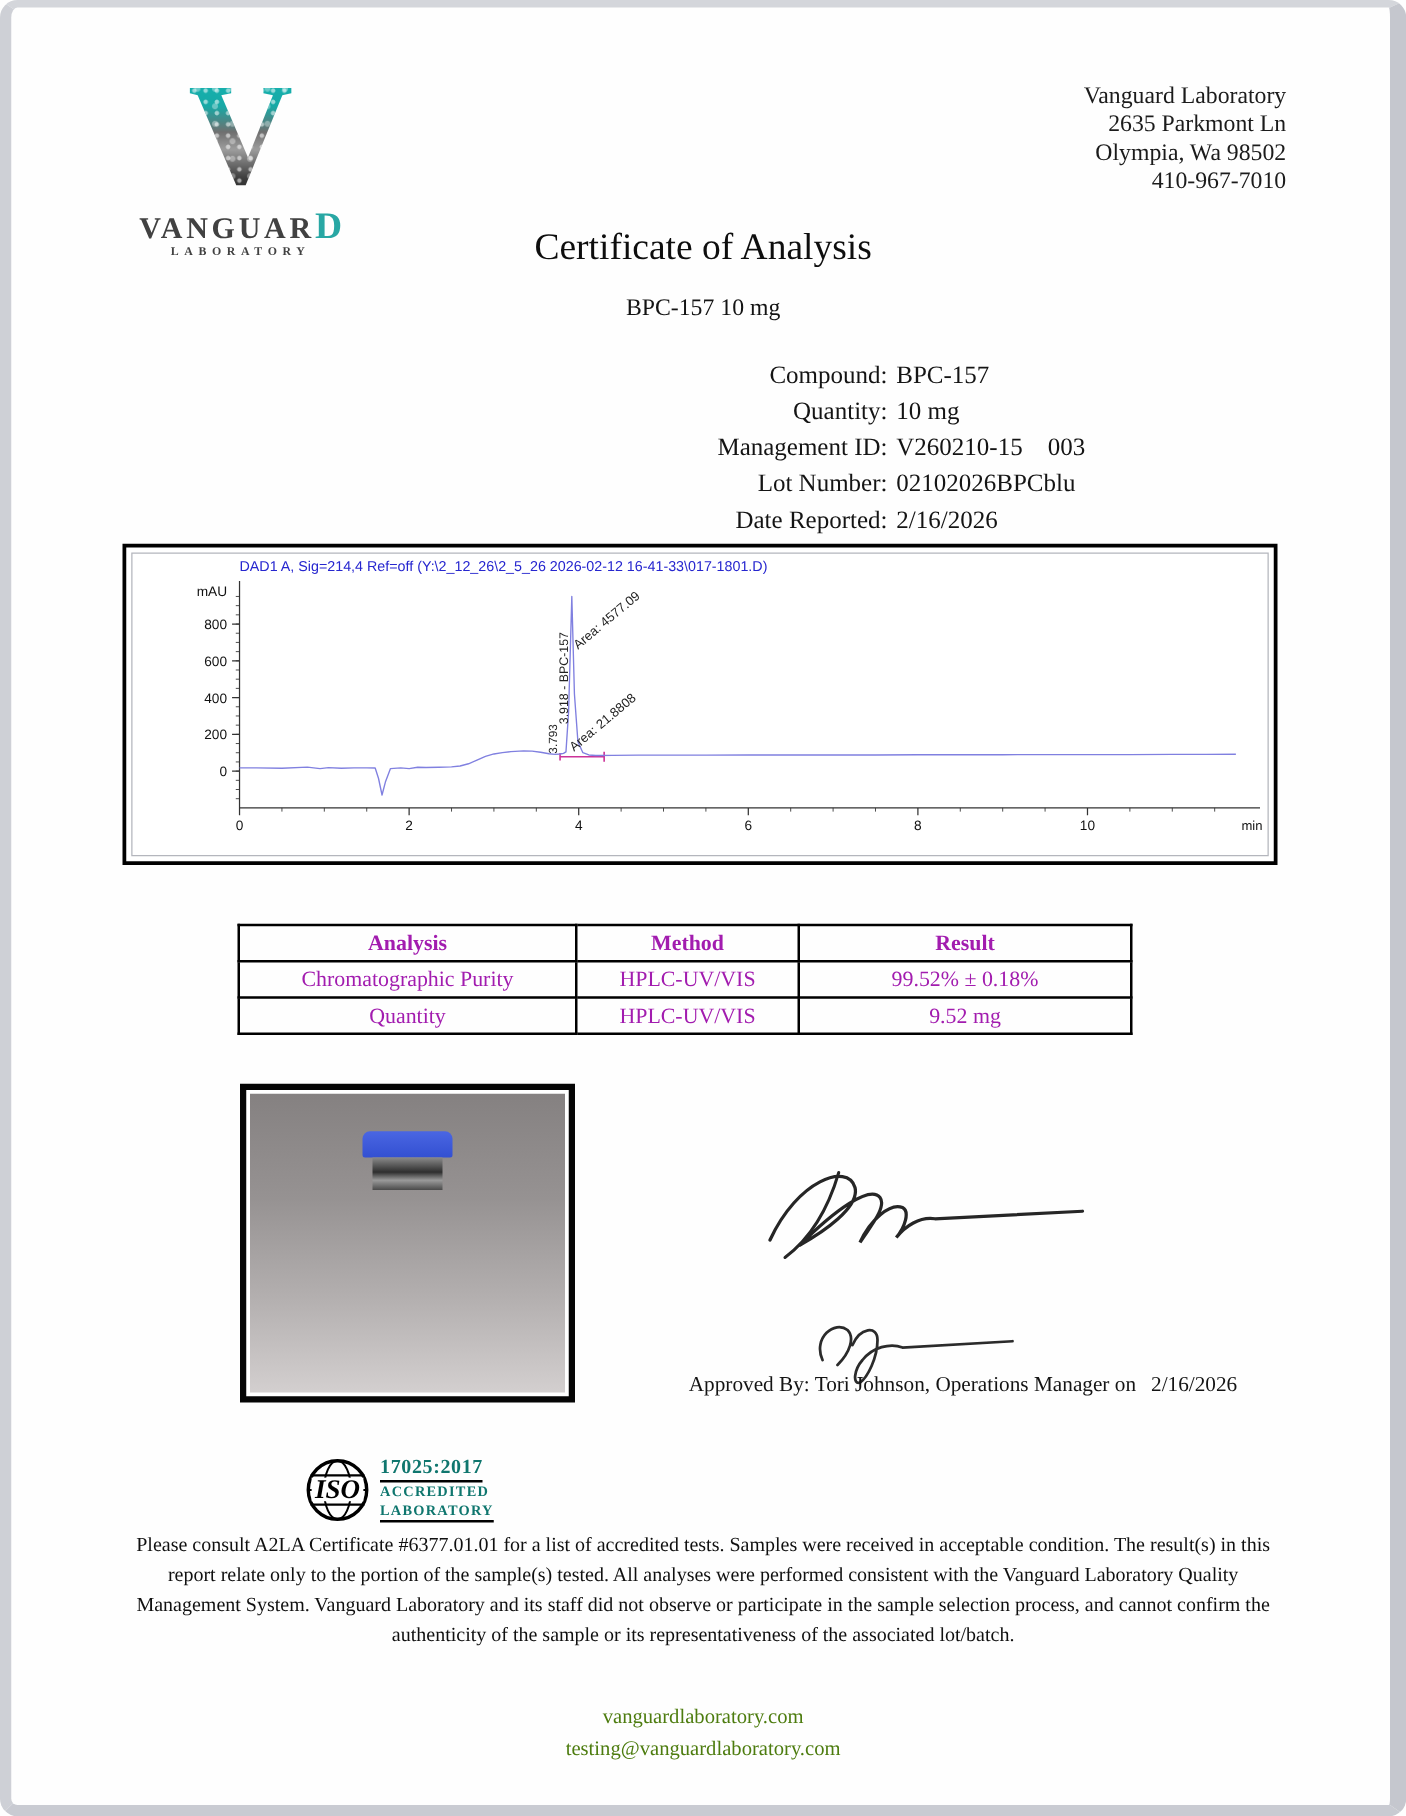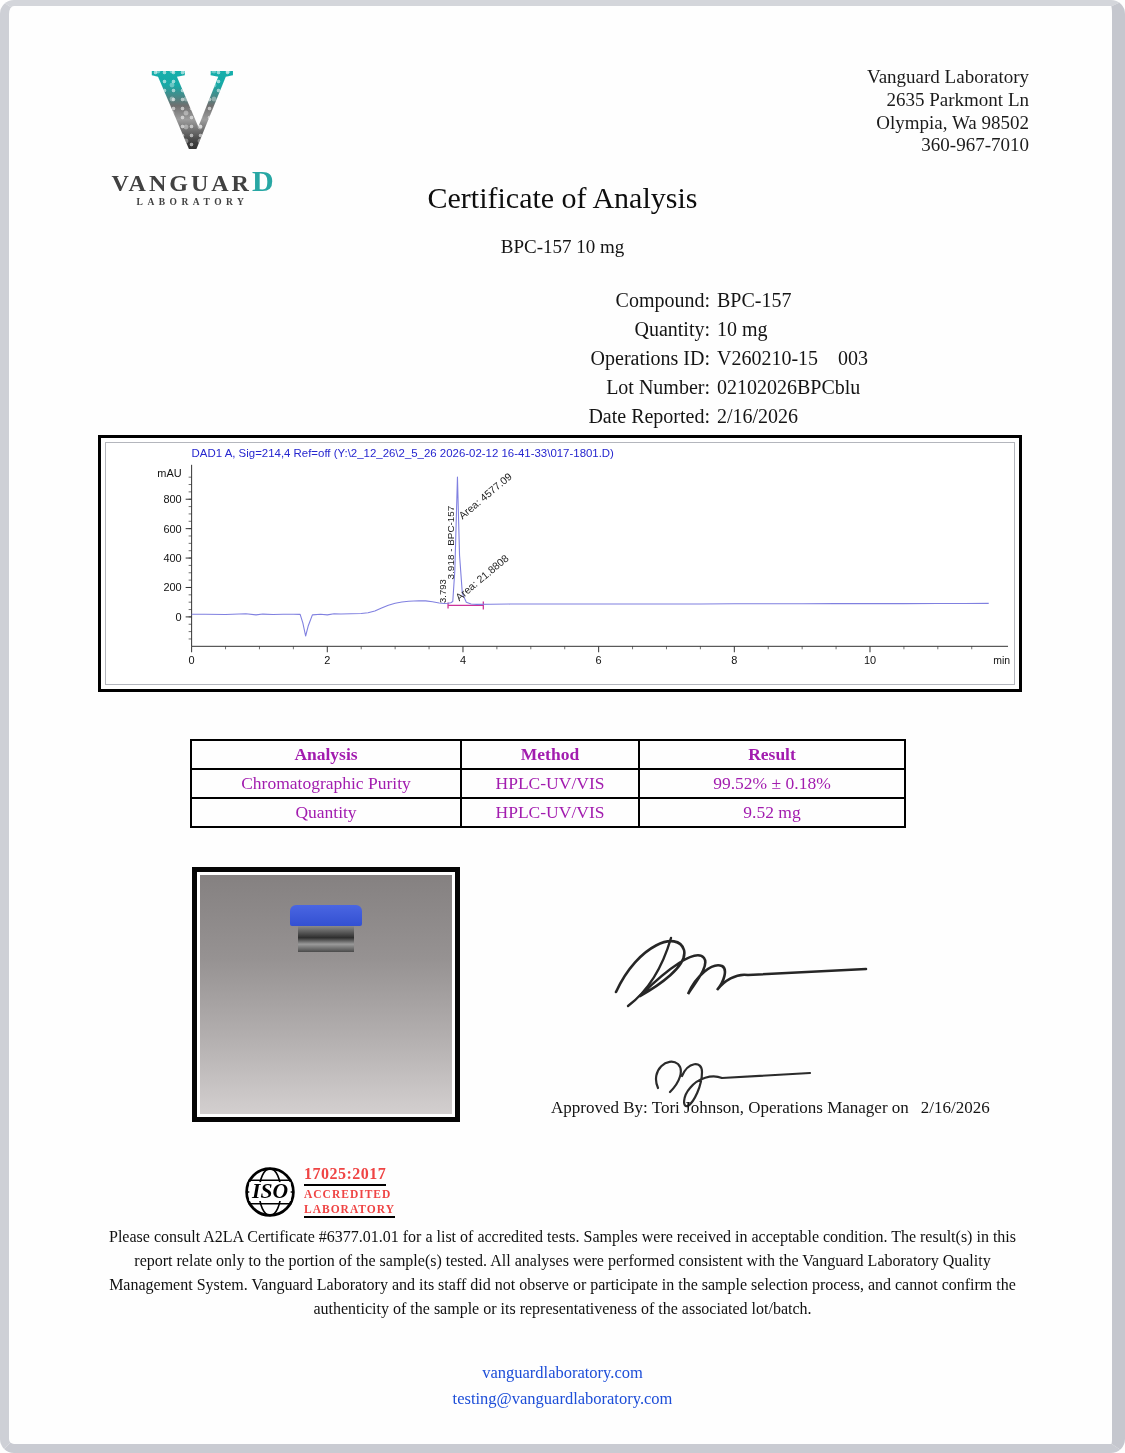--- a/index.html
+++ b/index.html
@@ -69,58 +69,58 @@
 
   
   .sig1{position:absolute;left:598px;top:928px;width:300px;height:95px;}
   .sig2{position:absolute;left:628px;top:1050px;width:240px;height:58px;}
   .sig-line{position:absolute;font-size:17px;white-space:nowrap;}
   .sig-line .date{margin-left:12px;}
   .line-report{left:556px;top:1024px;}
   .line-approved{left:551px;top:1098px;}
 
   
-  .iso{position:absolute;left:243px;top:1165px;display:flex;align-items:center;gap:7px;color:#ef4444;}
+  .iso{position:absolute;left:243px;top:1165px;display:flex;align-items:center;gap:7px;color:#0f766e;}
   .iso-text{line-height:1.05;}
   .iso-standard{font-size:16px;font-weight:bold;letter-spacing:.5px;border-bottom:2px solid #000;
         display:inline-block;padding-bottom:1px;}
   .iso-acc{font-size:11.5px;font-weight:bold;letter-spacing:1px;margin-top:2px;}
   .iso-lab{font-size:11.5px;font-weight:bold;letter-spacing:1px;border-bottom:2px solid #000;
         display:inline-block;padding-bottom:1px;}
 
   .disclaimer{position:absolute;left:92px;top:1225px;width:941px;text-align:center;
         font-size:16px;line-height:1.5;color:#101010;}
-  .footer{position:absolute;left:0;top:1360px;width:100%;text-align:center;font-size:16.5px;line-height:1.55;color:#1d4ed8;}
+  .footer{position:absolute;left:0;top:1360px;width:100%;text-align:center;font-size:16.5px;line-height:1.55;color:#4d7c0f;}
 </style>
 </head>
 <body>
 
 <div class="page">
 
   <div class="logo">
     <div class="logo-v">V</div>
     <div class="logo-word"><span>VANGUAR</span><span class="d">D</span></div>
     <div class="logo-sub">LABORATORY</div>
   </div>
 
   <div class="address">
     <div>Vanguard Laboratory</div>
     <div>2635 Parkmont Ln</div>
     <div>Olympia, Wa 98502</div>
-    <div>360-967-7010</div>
+    <div>410-967-7010</div>
   </div>
 
   <div class="doc-title">Certificate of Analysis</div>
   <div class="doc-subtitle">BPC-157 10 mg</div>
 
 
   <div class="sample-info">
     <div class="si-row"><span class="si-label">Compound:</span><span class="si-value">BPC-157</span></div>
     <div class="si-row"><span class="si-label">Quantity:</span><span class="si-value">10 mg</span></div>
-    <div class="si-row"><span class="si-label">Operations ID:</span><span class="si-value">V260210-15    003</span></div>
+    <div class="si-row"><span class="si-label">Management ID:</span><span class="si-value">V260210-15    003</span></div>
     <div class="si-row"><span class="si-label">Lot Number:</span><span class="si-value">02102026BPCblu</span></div>
     <div class="si-row"><span class="si-label">Date Reported:</span><span class="si-value">2/16/2026</span></div>
   </div>
 
   <div class="chart-box">
     <div class="chart-inner">
       <svg preserveAspectRatio="none" viewBox="0 0 912 243">
           <text x="86" y="14" fill="#2626cf" font-size="11.5" font-family="&quot;Liberation Sans&quot;,sans-serif">DAD1 A, Sig=214,4 Ref=off (Y:\2_12_26\2_5_26 2026-02-12 16-41-33\017-1801.D)</text>
           <line x1="86" y1="22" x2="86" y2="205" stroke="#333" stroke-width="1"></line>
           <line x1="86" y1="205" x2="906" y2="205" stroke="#333" stroke-width="1"></line>

